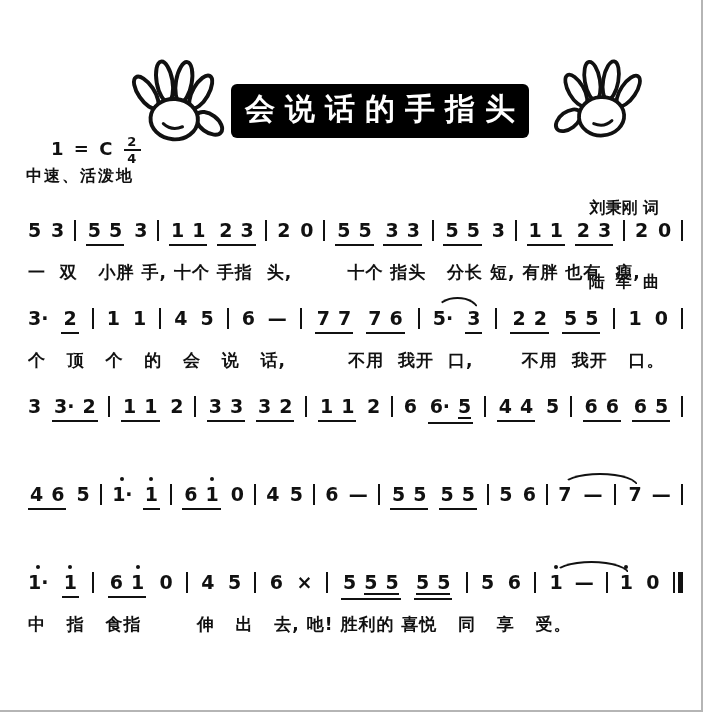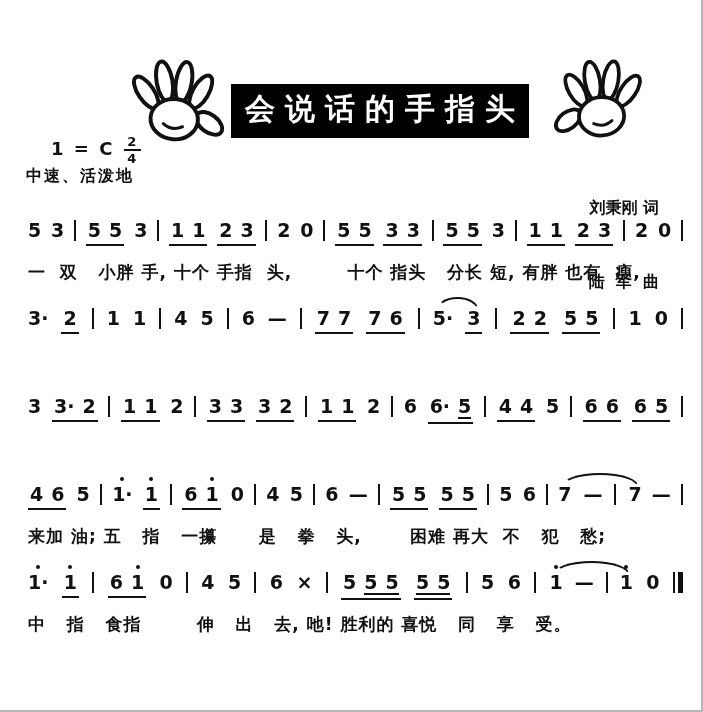--- a/index.html
+++ b/index.html
@@ -9,21 +9,21 @@
   }
   .page{position:absolute;inset:0;background:#fff;
     border-right:2px solid #b5b5b5;border-bottom:2px solid #b5b5b5;overflow:hidden;}
   
   .hand{position:absolute;top:58px;}
   .hand-left{left:128px;width:102px;height:86px;transform:rotate(4deg);}
   .hand-right{left:549px;width:96px;height:82px;transform:rotate(-4deg);}
   .title-box{
     position:absolute;left:231px;top:84px;background:#000;color:#fff;
     font-size:30px;font-weight:bold;letter-spacing:10px;
-    padding:5px 4px 8px 14px;white-space:nowrap;
+    padding:5px 4px 8px 14px;white-space:nowrap;border-radius:6px;
   }
   .keysig{position:absolute;left:27px;top:135px;font-size:18px;font-weight:bold;letter-spacing:2px;margin-left:24px;}
   .meter{display:inline-block;vertical-align:middle;margin-left:10px;text-align:center;
     font-size:13px;line-height:1;font-weight:bold;}
   .meter .num{display:block;border-bottom:2px solid #111;padding:0 3px 1px;}
   .meter .den{display:block;padding-top:1px;}
   .tempo{position:absolute;left:26px;top:166px;font-size:16px;font-weight:700;letter-spacing:2px;}
   .credits{position:absolute;right:42px;top:146px;font-size:16px;font-weight:600;
     text-align:right;line-height:1.55;white-space:pre;}
   
@@ -185,20 +185,21 @@
           </span>
           <span class="group">
             <span class="note">5</span>
             <span class="note">5</span>
           </span>
           <span class="bar"></span>
           <span class="note">1</span>
           <span class="note">0</span>
           <span class="bar"></span>
         </div>
+        <div class="lyrics-row">个   顶   个   的   会   说   话,         不用  我开  口,       不用  我开   口。</div>
       </div>
       <div class="score-line">
         <div class="notes-row">
           <span class="note">3</span>
           <span class="group">
             <span class="note">3·</span>
             <span class="note">2</span>
           </span>
           <span class="bar"></span>
           <span class="group">
@@ -287,21 +288,20 @@
           <span class="tie">
             <i class="tie-arc"></i>
             <span class="note">7</span>
             <span class="dash">—</span>
             <span class="bar"></span>
             <span class="note">7</span>
           </span>
           <span class="dash">—</span>
           <span class="bar"></span>
         </div>
-        <div class="lyrics-row">来加 油; 五   指   一攥      是   拳   头,       困难 再大  不   犯   愁;</div>
       </div>
       <div class="score-line">
         <div class="notes-row">
           <span class="note"><i class="octdot"></i>1·</span>
           <span class="group">
             <span class="note"><i class="octdot"></i>1</span>
           </span>
           <span class="bar"></span>
           <span class="group">
             <span class="note">6</span>

